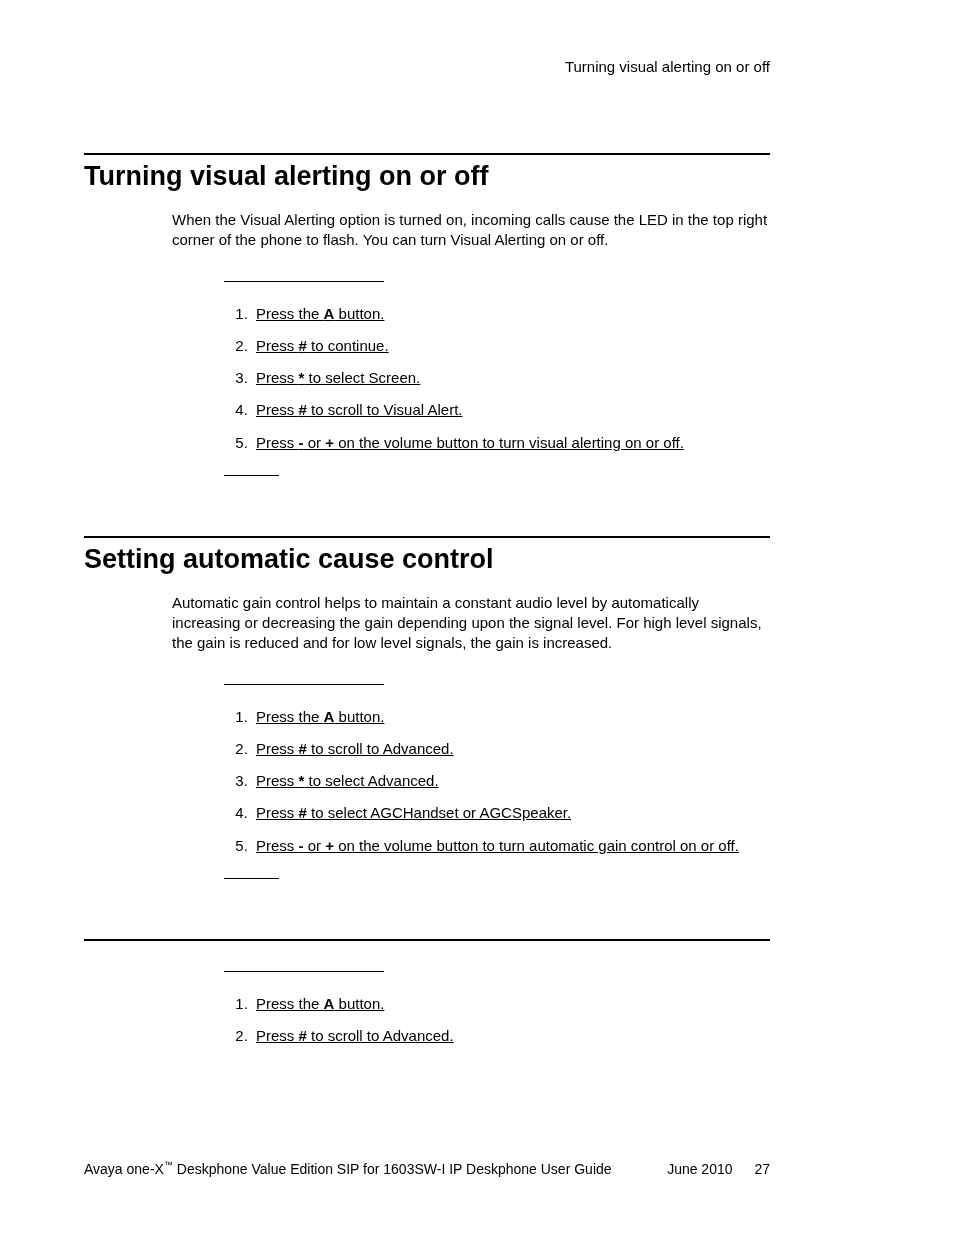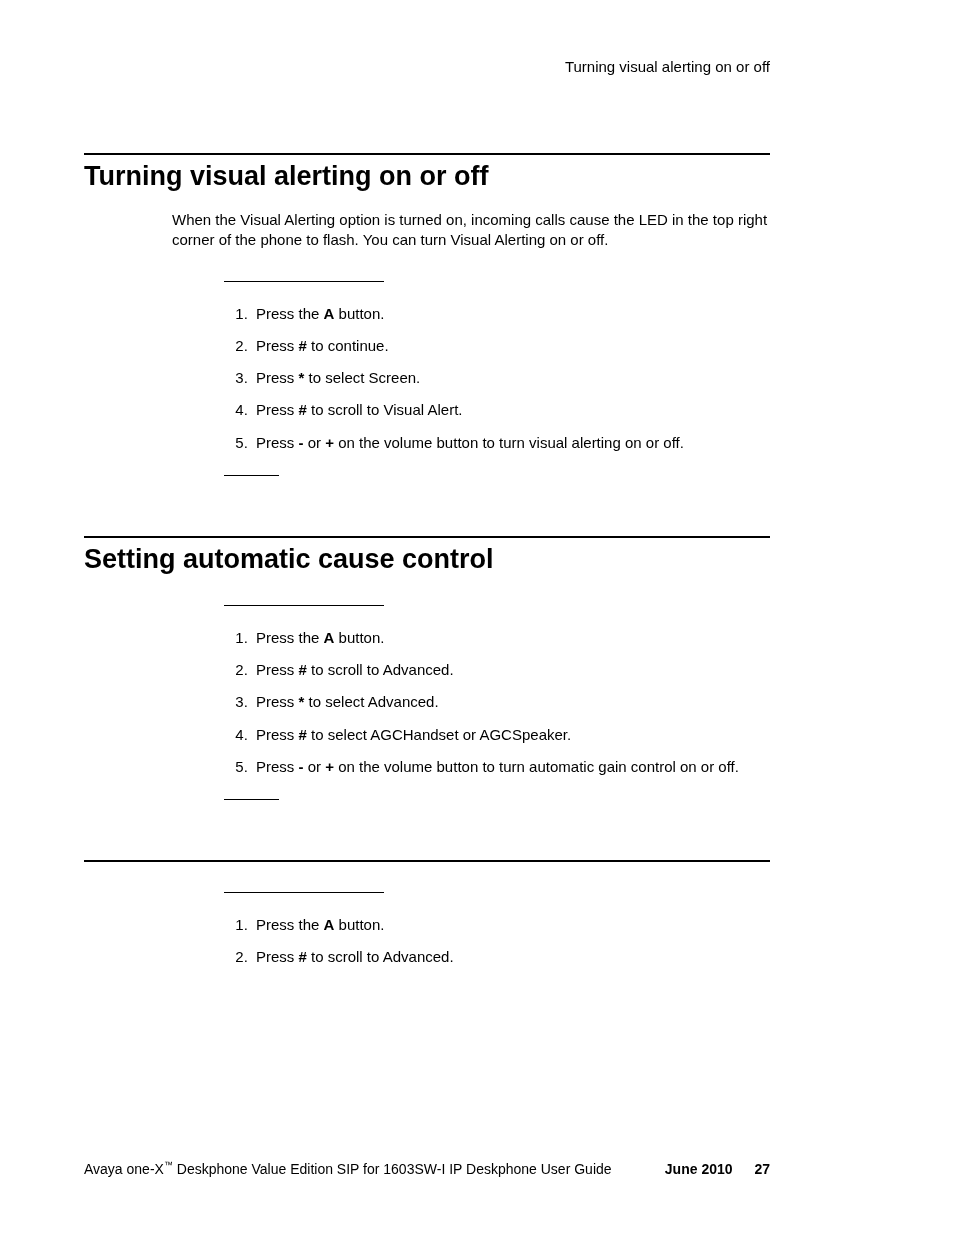--- a/index.html
+++ b/index.html
@@ -49,20 +49,21 @@
   .short-rule-bottom {
     width: 55px;
     border: none;
     border-top: 1px solid #000;
     margin: 22px 0 0 140px;
   }
   ol.steps {
     margin: 0 0 0 140px;
     padding-left: 28px;
     font-size: 15px;
+    text-decoration: underline;
   }
   ol.steps li {
     margin-bottom: 12px;
     padding-left: 4px;
     line-height: 1.35;
   }
   .footer {
     position: absolute;
     bottom: 58px;
     left: 84px;
@@ -72,21 +73,20 @@
     justify-content: space-between;
     align-items: baseline;
     margin-top: 17px;
   }
   .footer .left sup {
     font-size: 9px;
     vertical-align: super;
   }
   .footer .right {
     white-space: nowrap;
-    font-weight: bold;
   }
   .footer .pnum {
     margin-left: 18px;
   }
   b { font-weight: bold; }
 </style>
 </head>
 <body>
 
 <div class="page">
@@ -104,20 +104,21 @@
       <li>Press <b>*</b> to select Screen.</li>
       <li>Press <b>#</b> to scroll to Visual Alert.</li>
       <li>Press <b>-</b> or <b>+</b> on the volume button to turn visual alerting on or off.</li>
     </ol>
     <hr class="short-rule-bottom">
   </div>
 
   <div class="section">
     <hr class="hr-top">
     <h1>Setting automatic cause control</h1>
+    <p class="intro">Automatic gain control helps to maintain a constant audio level by automatically increasing or decreasing the gain depending upon the signal level. For high level signals, the gain is reduced and for low level signals, the gain is increased.</p>
     <hr class="short-rule-top">
     <ol class="steps">
       <li>Press the <b>A</b> button.</li>
       <li>Press <b>#</b> to scroll to Advanced.</li>
       <li>Press <b>*</b> to select Advanced.</li>
       <li>Press <b>#</b> to select AGCHandset or AGCSpeaker.</li>
       <li>Press <b>-</b> or <b>+</b> on the volume button to turn automatic gain control on or off.</li>
     </ol>
     <hr class="short-rule-bottom">
   </div>

